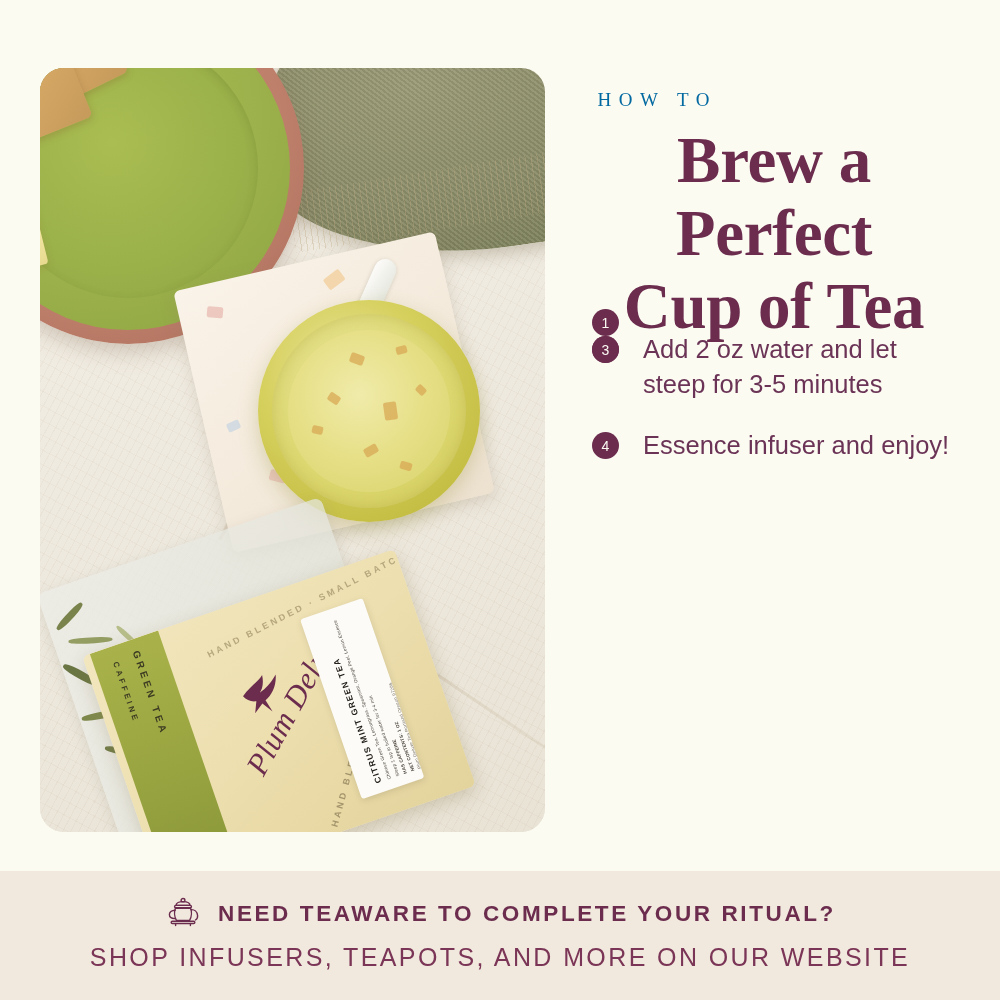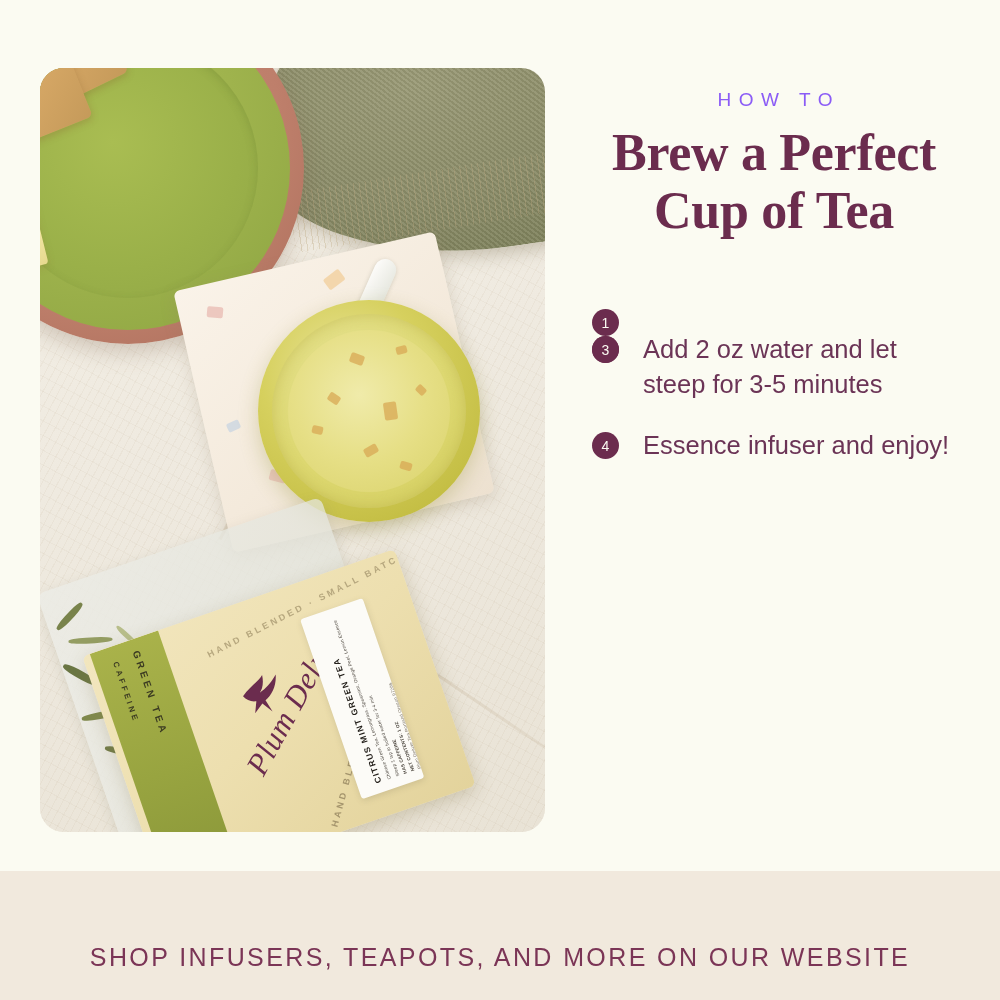--- a/index.html
+++ b/index.html
@@ -293,36 +293,36 @@
     letter-spacing: .2px;
     color: #4A443C;
   }
 
   
   .kicker {
     position: absolute;
     left: 590px;
     top: 89px;
     width: 370px;
-    text-align: center;
     font-size: 19px;
     letter-spacing: 7.5px;
-    color: #8b5cf6;
+    color: #0369a1;
     font-weight: 400;
     text-indent: 7.5px;
+    font-family: Liberation Serif, serif;
   }
   .headline {
     position: absolute;
     left: 572px;
     top: 124px;
     width: 404px;
     text-align: center;
     font-family: "Liberation Serif", serif;
     font-weight: 700;
-    font-size: 52px;
+    font-size: 65px;
     line-height: 1.12;
     color: #6B2C4E;
     letter-spacing: -0.3px;
   }
 
   .steps {
     position: absolute;
     left: 592px;
     top: 305px;
     width: 372px;
@@ -505,16 +505,33 @@
       <div class="badge">3</div>
       <div class="step-text">Add 2 oz water and let steep for 3-5 minutes</div>
     </div>
     <div class="step">
       <div class="badge">4</div>
       <div class="step-text">Essence infuser and enjoy!</div>
     </div>
   </div>
 
   <div class="banner">
+    <div class="banner-row1">
+      <span>
+        <svg class="teapot-icon" width="40" height="34" viewBox="0 0 40 34">
+          <g fill="none" stroke="#6B2C4E" stroke-width="1.4" stroke-linecap="round" stroke-linejoin="round">
+            <ellipse cx="19" cy="3.2" rx="1.9" ry="1.7"></ellipse>
+            <path d="M12 8.4 C12 6.0, 15.2 4.6, 19 4.6 C22.8 4.6, 26 6.0, 26 8.4 Z"></path>
+            <rect x="10.6" y="8.4" width="16.8" height="2.4" rx="1.1"></rect>
+            <path d="M11.4 11.2 C10.2 14.2, 10.2 19.6, 12.4 23.4 L25.6 23.4 C27.8 19.6, 27.8 14.2, 26.6 11.2 Z"></path>
+            <path d="M11.2 13.2 C7.4 13.2, 5.4 15.4, 5.4 17.6 C5.4 19.8, 7.4 21.6, 10.6 21.6"></path>
+            <path d="M27.0 12.6 C30.4 12.4, 33.2 14.6, 33.6 18.6 C33.8 20.6, 32.8 22.2, 31.4 23.0"></path>
+            <rect x="7.2" y="24.2" width="23.6" height="2.3" rx="1.1"></rect>
+            <path d="M11.6 26.7 L11.6 28.6 M26.4 26.7 L26.4 28.6"></path>
+          </g>
+        </svg>
+      </span>
+      <span class="banner-line1">NEED TEAWARE TO COMPLETE YOUR RITUAL?</span>
+    </div>
     <div class="banner-line2">SHOP INFUSERS, TEAPOTS, AND MORE ON OUR WEBSITE</div>
   </div>
 
 </div>
 
 </body></html>

